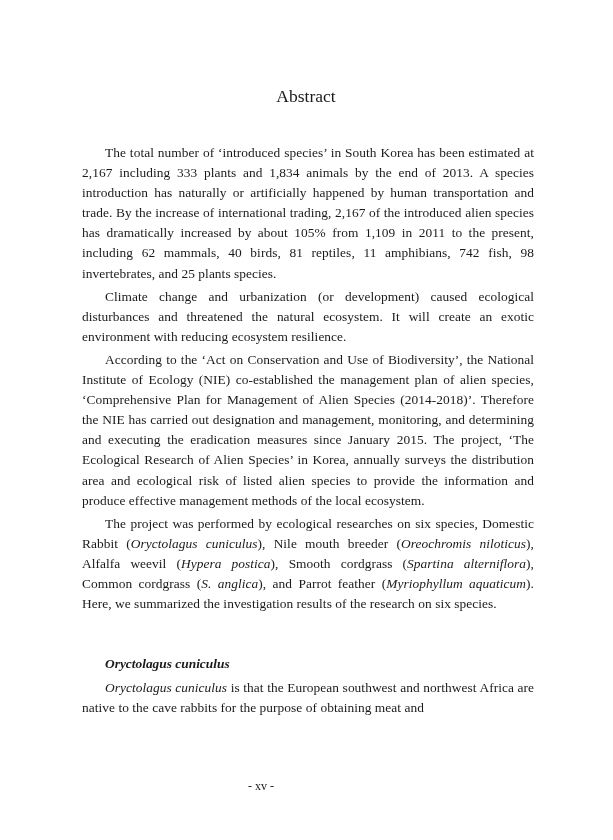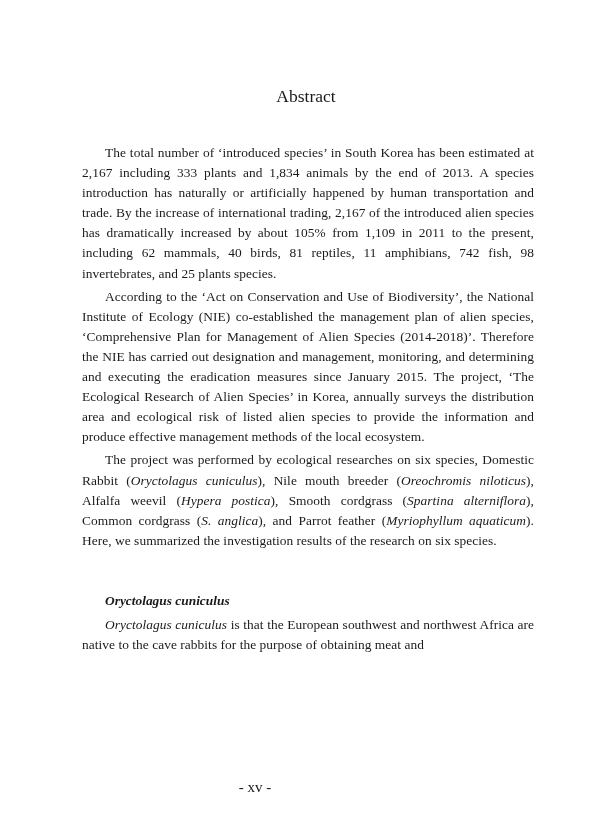--- a/index.html
+++ b/index.html
@@ -19,32 +19,33 @@
     text-align: justify; text-indent: 23px; letter-spacing: 0.05px;
   }
   p + p { margin-top: 3px; }
   .subhead {
     margin-top: 40px; text-indent: 23px; font-weight: bold; font-style: italic;
     font-size: 13.4px; line-height: 20.1px;
   }
   .subhead + p { margin-top: 4px; }
   i { font-style: italic; }
   .footer {
-    position: absolute; top: 779px; left: 4px; width: 502px;
-    text-align: center; font-size: 15px;
+    position: absolute; top: 779px; left: 10px; width: 502px;
+    text-align: center; font-size: 12px;
   }
 </style>
 </head>
 <body>
 
 <div class="page">
   <div class="title">Abstract</div>
 
   <div class="body">
     <p>The total number of ‘introduced species’ in South Korea has been estimated at 2,167 including 333 plants and 1,834 animals by the end of 2013. A species introduction has naturally or artificially happened by human transportation and trade. By the increase of international trading, 2,167 of the introduced alien species has dramatically increased by about 105% from 1,109 in 2011 to the present, including 62 mammals, 40 birds, 81 reptiles, 11 amphibians, 742 fish, 98 invertebrates, and 25 plants species.</p>
+    <p>Climate change and urbanization (or development) caused ecological disturbances and threatened the natural ecosystem. It will create an exotic environment with reducing ecosystem resilience.</p>
     <p>According to the ‘Act on Conservation and Use of Biodiversity’, the National Institute of Ecology (NIE) co-established the management plan of alien species, ‘Comprehensive Plan for Management of Alien Species (2014-2018)’. Therefore the NIE has carried out designation and management, monitoring, and determining and executing the eradication measures since January 2015. The project, ‘The Ecological Research of Alien Species’ in Korea, annually surveys the distribution area and ecological risk of listed alien species to provide the information and produce effective management methods of the local ecosystem.</p>
     <p><span>The project was performed by ecological researches on six species, Domestic Rabbit (</span><i>Oryctolagus cuniculus</i><span>), Nile mouth breeder (</span><i>Oreochromis niloticus</i><span>), Alfalfa weevil (</span><i>Hypera postica</i><span>), Smooth cordgrass (</span><i>Spartina alterniflora</i><span>), Common cordgrass (</span><i>S. anglica</i><span>), and Parrot feather (</span><i>Myriophyllum aquaticum</i><span>). Here, we summarized the investigation results of the research on six species.</span></p>
 
     <div class="subhead">Oryctolagus cuniculus</div>
     <p><i>Oryctolagus cuniculus</i><span> is that the European southwest and northwest Africa are native to the cave rabbits for the purpose of obtaining meat and</span></p>
   </div>
 </div>
 
 <div class="footer">- xv -</div>
 

